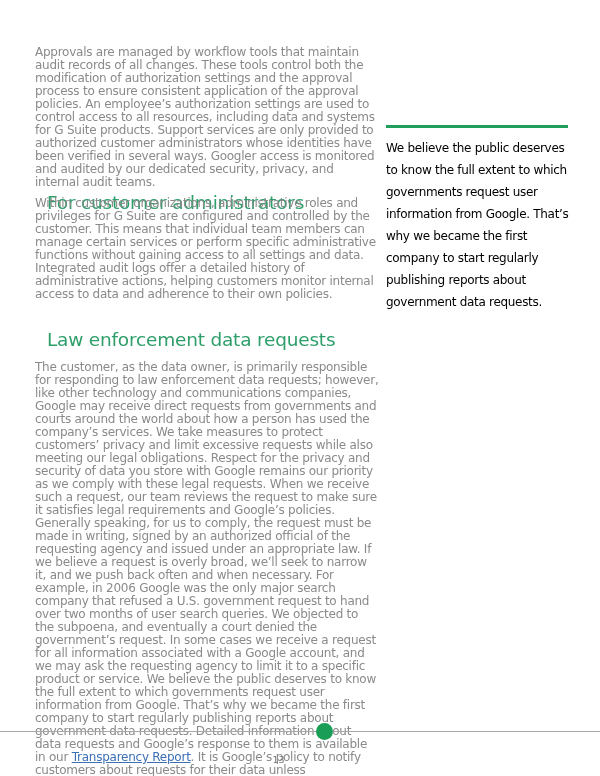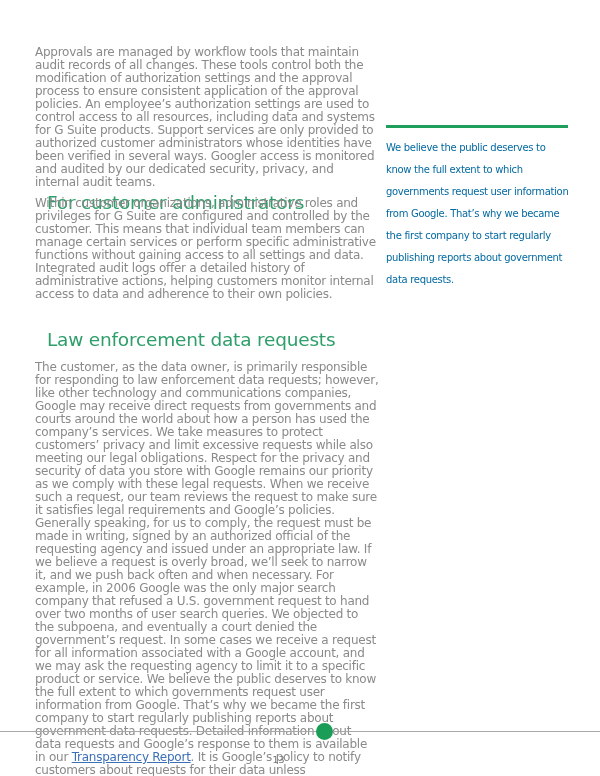--- a/index.html
+++ b/index.html
@@ -2,21 +2,21 @@
 <html><head>
   <meta charset="utf-8">
   <style>
     html, body { margin: 0; padding: 0; background: #ffffff; }
     body { width: 600px; height: 776px; position: relative; overflow: hidden; font-family: "DejaVu Sans", sans-serif; }
     .body-text { position: absolute; left: 35px; width: 345px; font-size: 12px; line-height: 13px; color: #8a8a8a; letter-spacing: -0.25px; }
     .body-text p { margin: 0; }
     .heading { position: absolute; left: 35px; font-size: 18.5px; color: #2e9e6a; font-weight: normal; margin: 12px; letter-spacing: -0.2px; }
     .pullquote { position: absolute; left: 386px; top: 125px; width: 186px; }
     .pullquote-rule { height: 3px; background: #1f9e5c; width: 182px; margin-bottom: 9px; }
-    .pullquote-text { font-size: 10px; line-height: 22px; color: #0369a1; letter-spacing: -0.3px; }
+    .pullquote-text { font-size: 12px; line-height: 22px; color: #000000; letter-spacing: -0.3px; }
     .footer-line { position: absolute; left: 0; top: 731px; width: 600px; height: 1px; background: #a8a8a8; }
     .footer-dot { position: absolute; left: 316px; top: 723px; width: 17px; height: 17px; border-radius: 50%; background: #1a9d57; }
     .page-number { position: absolute; left: 0; width: 557px; top: 754px; text-align: center; font-size: 9.5px; color: #777; }
     a.link { color: #3b6fb6; text-decoration: underline; }
   </style>
 </head>
 <body>
 
 <div class="body-text" style="top:46px;">
   <p>Approvals are managed by workflow tools that maintain audit records of all changes. These tools control both the modification of authorization settings and the approval process to ensure consistent application of the approval policies. An employee’s authorization settings are used to control access to all resources, including data and systems for G Suite products. Support services are only provided to authorized customer administrators whose identities have been verified in several ways. Googler access is monitored and audited by our dedicated security, privacy, and internal audit teams.</p>

